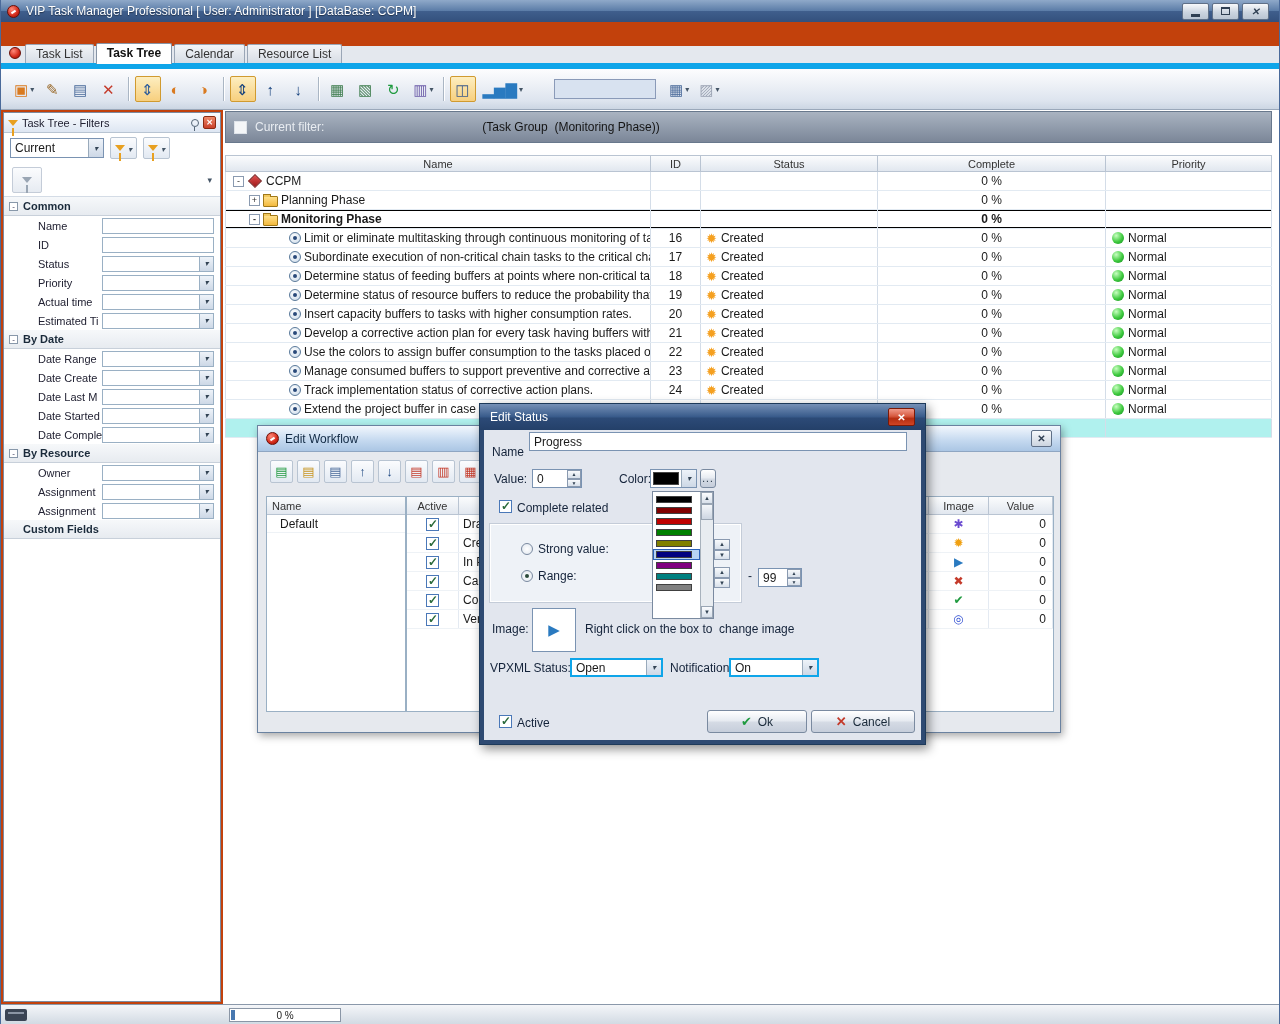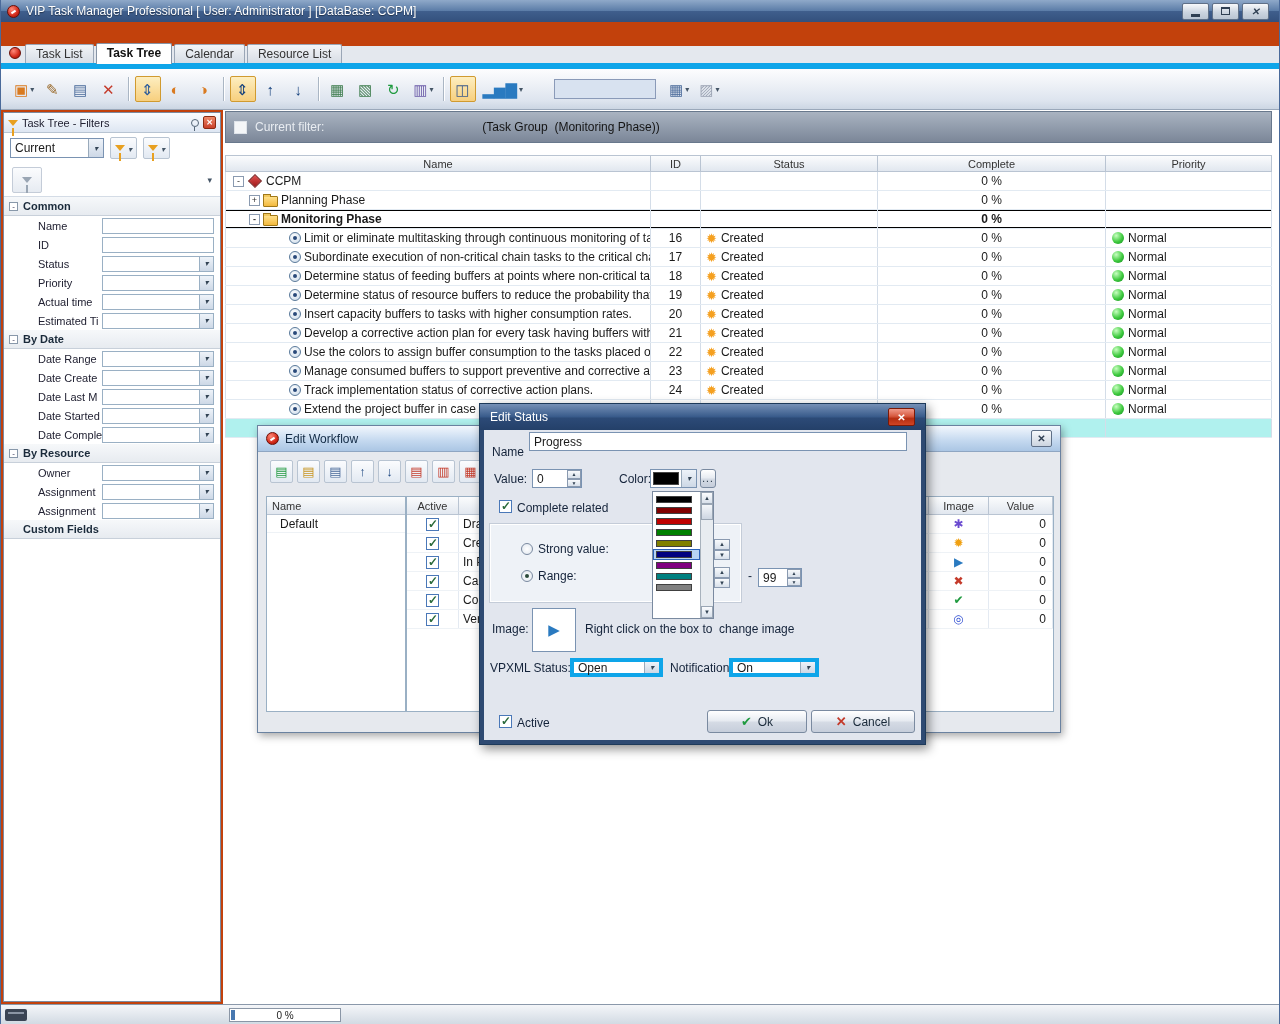--- a/index.html
+++ b/index.html
@@ -155,21 +155,21 @@
 .swatches{flex:1;padding-top:2px}
 .swrow{height:11px;display:flex;align-items:center}
 .swatch{width:36px;height:7px;margin-left:3px;border:1px solid #404040;display:block}
 .swrow.selected{background:#b8d4f4;box-shadow:inset 0 0 0 1px #2a62b8}
 .vscroll{width:13px;background:#e8ecf0;border-left:1px solid #a8b2bc;display:flex;flex-direction:column}
 .sb-up,.sb-down{height:12px;background:linear-gradient(#fbfcfe,#d8e0ea);border:1px solid #9aa6b4;font-size:6px;color:#345;display:flex;align-items:center;justify-content:center}
 .sb-thumb{height:16px;background:linear-gradient(#f4f7fa,#cdd6e2);border:1px solid #9aa6b4}
 .sb-down{margin-top:auto}
 .imgbox{position:absolute;left:48px;top:178px;width:44px;height:44px;background:#fff;border:1px solid #7a93b2;display:flex;align-items:center;justify-content:center}
 .imgbox i{font-style:normal;font-size:15px;color:#2a7ac0}
-.sd-combo{position:absolute;height:19px;background:#fff;border:4px solid #0ea5e9;display:flex;align-items:center;font-size:12px}
+.sd-combo{position:absolute;height:19px;background:#fff;border:2px solid #0ea5e9;display:flex;align-items:center;font-size:12px}
 .sd-combo span{padding-left:4px;flex:1}
 .okbtn{position:absolute;left:223px;top:280px;width:100px;height:23px}
 .cancelbtn{position:absolute;left:327px;top:280px;width:104px;height:23px}
 .ok-ic{color:#1f9a3f;font-size:13px}
 .cancel-ic{color:#c43a2a;font-size:13px;font-weight:bold}
 
 
 .statusbar{position:absolute;left:0;bottom:0;right:0;height:20px;background:linear-gradient(#f4f6f9,#d2dae3);border-top:1px solid #8a98aa;display:flex;align-items:center}
 .kbd-icon{width:22px;height:12px;background:#3a4454;border-radius:2px;margin-left:4px;position:relative}
 .kbd-icon::after{content:"";position:absolute;left:3px;top:3px;right:3px;height:2px;background:#8a94a4}

